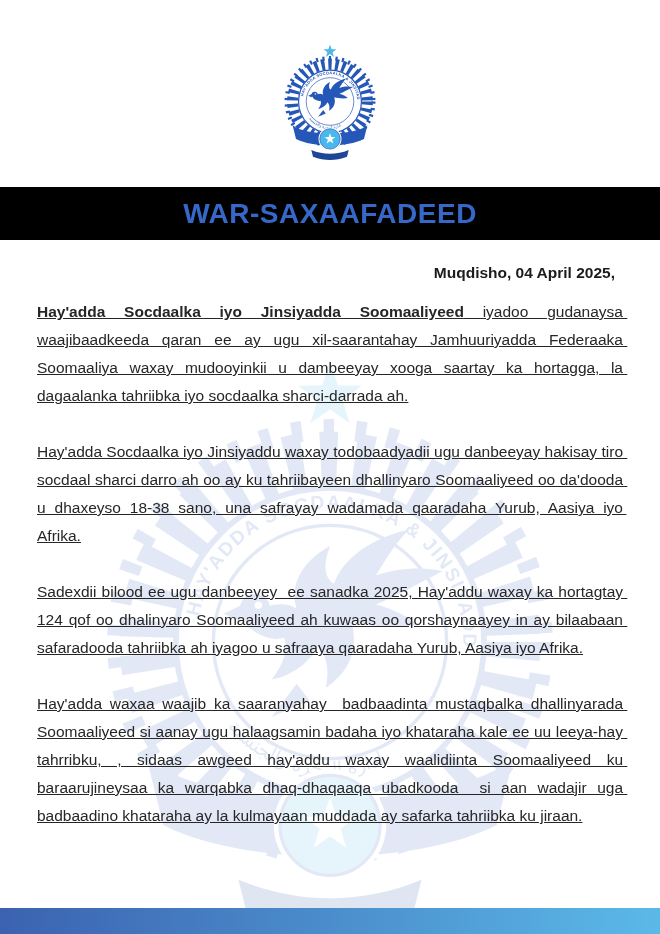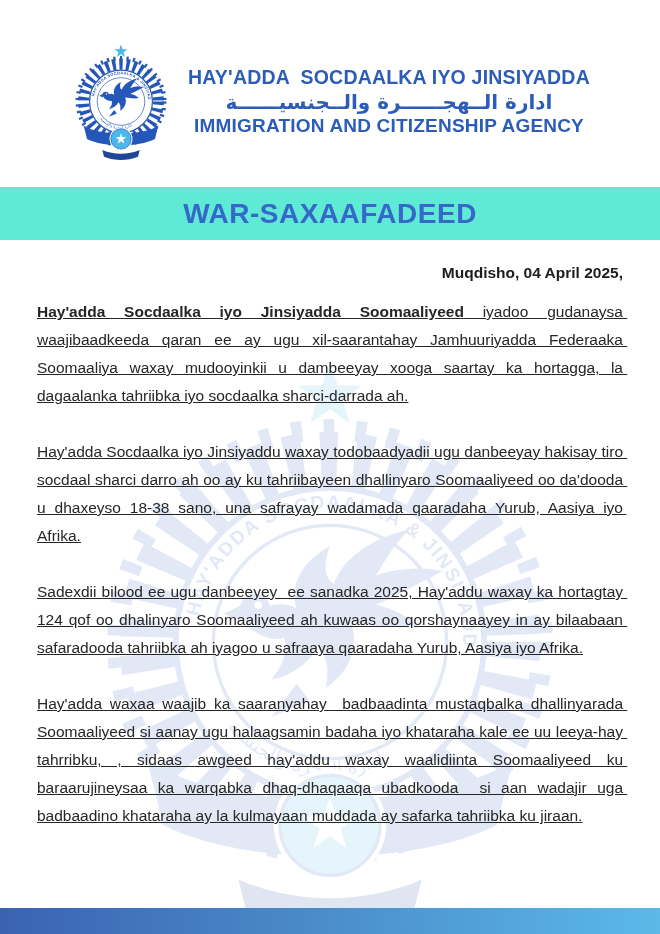--- a/index.html
+++ b/index.html
@@ -23,40 +23,40 @@
   }
   .org-arabic{
     color:#2a5cb8;font-size:20px;font-weight:bold;direction:rtl;
     margin:2px 0 1px 0;font-family:"DejaVu Sans", sans-serif;
   }
   .org-english{
     color:#2a5cb8;font-weight:bold;font-size:19px;letter-spacing:.2px;white-space:pre;
   }
   
   .banner{
-    margin-top:26px;height:53px;background:#5eead4;
+    margin-top:26px;height:53px;background:#000000;
     display:flex;align-items:center;justify-content:center;
   }
   .banner-title{
     color:#3568c9;font-weight:bold;font-size:28px;letter-spacing:.5px;
   }
   
   .doc-body{
     position:relative;
     padding:24px 37px 0 37px;
     color:#262626;
   }
   .watermark{
     position:absolute;left:80px;top:110px;width:500px;height:584px;
     opacity:.13;pointer-events:none;z-index:0;
   }
   .dateline{
     position:relative;z-index:1;
     text-align:right;font-weight:bold;font-size:15.5px;color:#1c1c1c;
-    margin:0 0 16px 0;
+    margin:0 8px 16px 0;
   }
   .doc-body p.para{
     position:relative;z-index:1;
     margin:0 0 28px 0;
     font-size:15.5px;line-height:28px;
     text-align:justify;
     white-space:pre-wrap;
     text-decoration:underline;
   }
   .doc-body p.para b{font-weight:bold;}
@@ -121,25 +121,20 @@
 </svg>
 
 <div class="page">
 
   <div class="header">
     <div class="logo-wrap">
       <svg viewBox="0 0 120 140" width="102" height="119">
         <use href="#emblem"></use>
       </svg>
     </div>
-    <div class="org-names">
-      <div class="org-somali">HAY'ADDA  SOCDAALKA IYO JINSIYADDA</div>
-      <div class="org-arabic" dir="rtl">ادارة الــهجــــــرة والــجنسيــــــة</div>
-      <div class="org-english">IMMIGRATION AND CITIZENSHIP AGENCY</div>
-    </div>
   </div>
 
   <div class="banner">
     <span class="banner-title">WAR-SAXAAFADEED</span>
   </div>
 
   <div class="doc-body">
     <div class="watermark">
       <svg viewBox="0 0 120 140" width="500" height="584">
         <use href="#emblem"></use>

